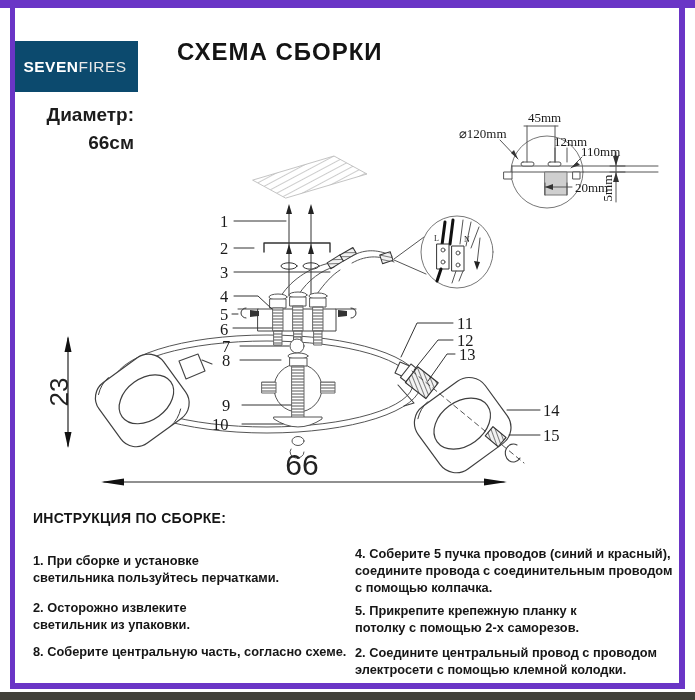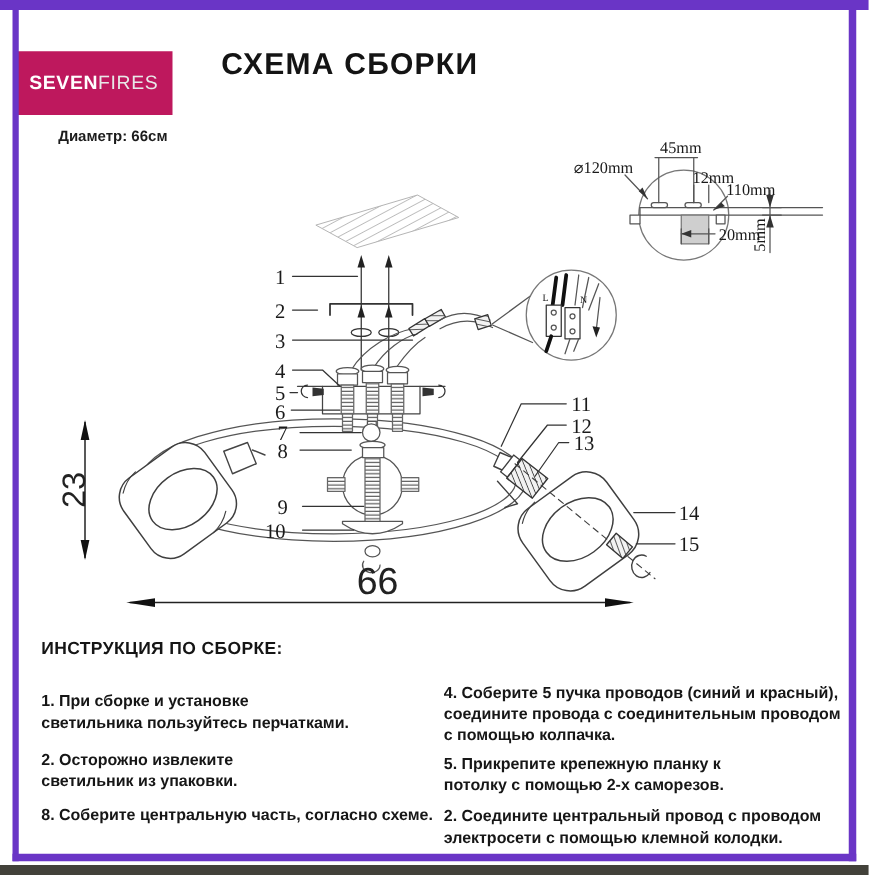--- a/index.html
+++ b/index.html
@@ -10,32 +10,32 @@
     color:#151515;
   }
   
   .frame-top{position:absolute;left:0;top:0;width:695px;height:8px;background:#6a35c6;z-index:20;}
   .frame-left{position:absolute;left:10px;top:8px;width:5px;height:681px;background:#6a35c6;z-index:20;}
   .frame-right{position:absolute;left:679px;top:8px;width:6px;height:681px;background:#6a35c6;z-index:20;}
   .frame-bottom{position:absolute;left:10px;top:683px;width:675px;height:6px;background:#6a35c6;z-index:20;}
   .bottom-strip{position:absolute;left:0;top:692px;width:695px;height:8px;background:#42413a;z-index:19;}
 
   .logo{
-    position:absolute;left:12px;top:41px;width:126px;height:51px;background:#be185d;
+    position:absolute;left:12px;top:41px;width:126px;height:51px;background:#0c4a6e;
     display:flex;align-items:center;justify-content:center;
     color:#fff;font-size:15.5px;letter-spacing:.5px;
   }
   .logo .b{font-weight:800;}
   .logo .l{font-weight:300;color:#e8e8e8;text-align:center;}
   .title{
     position:absolute;left:177px;top:38px;font-size:24px;font-weight:800;letter-spacing:1px;color:#141414;
   }
   .specs{
     position:absolute;left:0;top:101px;width:134px;text-align:right;
-    font-size:12px;font-weight:600;line-height:1.45;color:#1c1c1c;
+    font-size:19px;font-weight:600;line-height:1.45;color:#1c1c1c;
   }
   .diagram-svg{position:absolute;left:0;top:0;z-index:5;}
 
   .instr-heading{
     position:absolute;left:33px;top:510px;font-size:14px;font-weight:800;letter-spacing:.3px;
   }
   .instr{
     position:absolute;font-size:12.8px;font-weight:700;line-height:1.33;
     white-space:pre-line;color:#161616;
   }

